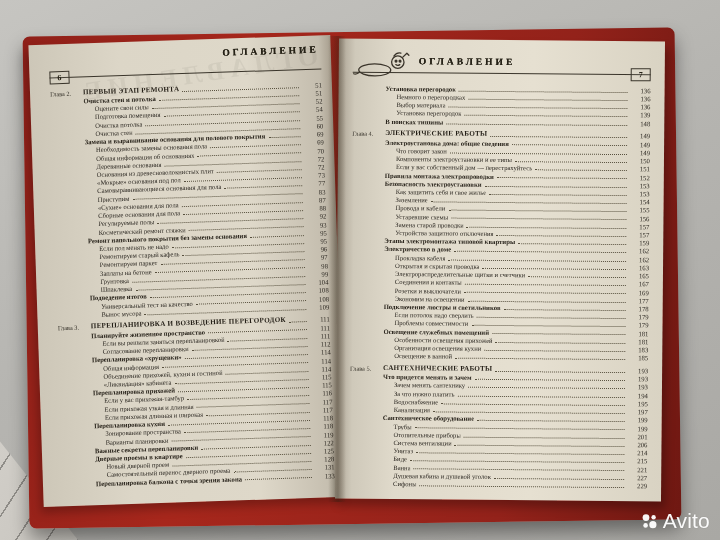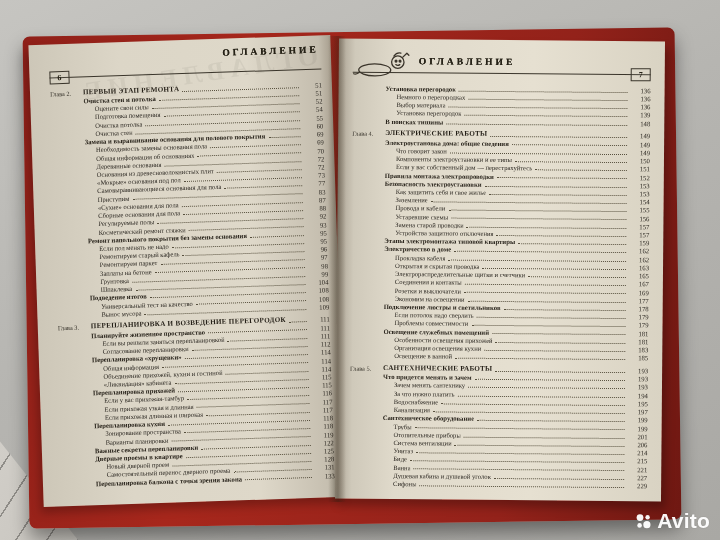--- a/index.html
+++ b/index.html
@@ -67,21 +67,21 @@
   .lv-sub .label{padding-left:11px;font-size:6.6px;}
   .lv-section .label{font-weight:bold;color:#241f17;}
   .lv-chapter .label{font-weight:bold;font-size:7.2px;letter-spacing:.2px;color:#241f17;}
   .dots{flex:1;min-width:6px;border-bottom:1.2px dotted #57503e;margin:0 2px 1.6px 3px;}
   .pagenum{flex:none;width:21px;text-align:right;font-size:6.7px;color:#2c2822;}
   .watermark{
     position:absolute;right:10px;bottom:7px;display:flex;align-items:center;gap:5px;
     font-family:"Liberation Sans","DejaVu Sans",sans-serif;
     color:#ffffff;opacity:.96;text-shadow:0 0 2px rgba(0,0,0,.15);
   }
-  .wm-text{font-size:21px;font-weight:bold;letter-spacing:.2px;}
+  .wm-text{font-size:21px;font-weight:normal;letter-spacing:.2px;}
   .spine-shadow{
     position:absolute;left:328px;top:36px;width:18px;height:466px;
     background:linear-gradient(to right,transparent,rgba(40,30,15,.38) 55%,transparent);
     pointer-events:none;
   }
 </style>
 </head>
 <body>
 
 <div class="floor"></div>

